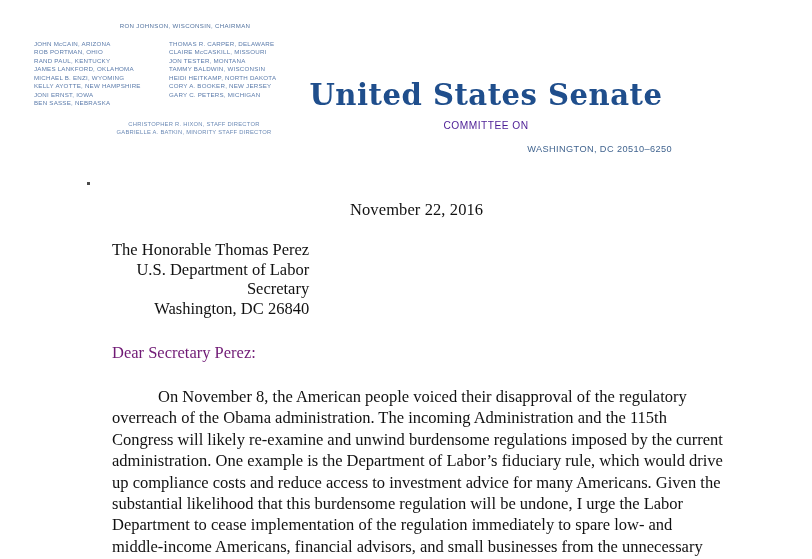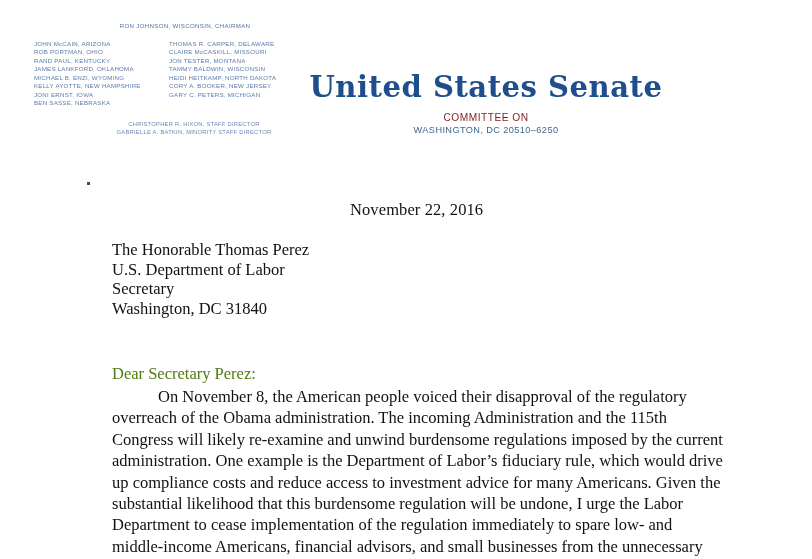--- a/index.html
+++ b/index.html
@@ -70,57 +70,59 @@
     line-height: 8.2px;
     letter-spacing: 0.25px;
     color: #6d8bb6;
     padding-left: 18px;
     white-space: nowrap;
   }
 
   .masthead {
     position: absolute;
     left: 300px;
-    top: 70px;
+    top: 78px;
     width: 372px;
     text-align: center;
   }
 
   .masthead-title {
     font-family: "DejaVu Serif", "Liberation Serif", serif;
     font-weight: 700;
     font-style: normal;
     font-size: 30px;
     line-height: 34px;
     color: #1f4e8c;
     letter-spacing: 0.5px;
     transform: scaleX(0.97);
   }
 
   .masthead-sub {
     font-family: "Liberation Sans", "DejaVu Sans", sans-serif;
-    color: #7f1d1d;
+    color: #4c1d95;
     margin-top: 7px;
   }
   .masthead-sub .line1 {
     font-size: 10.2px;
     letter-spacing: 0.5px;
     line-height: 14px;
   }
   .masthead-sub .line2 {
     font-size: 10.6px;
     letter-spacing: 0.3px;
     line-height: 14px;
     white-space: nowrap;
   }
   .masthead-city {
     font-family: "Liberation Sans", "DejaVu Sans", sans-serif;
     font-size: 9.2px;
     letter-spacing: 0.4px;
     color: #41648f;
+    margin-top: 11px;
+    text-align: right;
   }
 
   .speck {
     position: absolute;
     left: 87px;
     top: 182px;
     width: 3px;
     height: 3px;
     background: #2b2b2b;
     opacity: 0.85;
@@ -145,28 +147,28 @@
   }
 
   .address-block {
     position: absolute;
     left: 112px;
     top: 240px;
     font-size: 16.5px;
     line-height: 19.6px;
     color: #111;
   }
-  .address-block div { white-space: nowrap; }
+  .address-block div { white-space: nowrap; text-align: right; }
 
   .salutation {
     position: absolute;
     left: 112px;
-    top: 364px;
-    font-size: 16.5px;
-    color: #4d7c0f;
+    top: 343px;
+    font-size: 16.5px;
+    color: #701a75;
   }
 
   .body-copy {
     position: absolute;
     left: 112px;
     top: 386px;
     width: 612px;
     font-size: 16.5px;
     line-height: 21.4px;
     color: #111;
@@ -227,21 +229,21 @@
   <div class="speck"></div>
 
   <div class="letter">
 
     <div class="date-line">November 22, 2016</div>
 
     <div class="address-block">
       <div>The Honorable Thomas Perez</div>
       <div>U.S. Department of Labor</div>
       <div>Secretary</div>
-      <div>Washington, DC 31840</div>
+      <div>Washington, DC 26840</div>
     </div>
 
     <div class="salutation">Dear Secretary Perez:</div>
 
     <div class="body-copy">
       <p>On November 8, the American people voiced their disapproval of the regulatory overreach of the Obama administration. The incoming Administration and the 115th Congress will likely re-examine and unwind burdensome regulations imposed by the current administration.  One example is the Department of Labor’s fiduciary rule, which would drive up compliance costs and reduce access to investment advice for many Americans.  Given the substantial likelihood that this burdensome regulation will be undone, I urge the Labor Department to cease implementation of the regulation immediately to spare low- and middle-income Americans, financial advisors, and small businesses from the unnecessary and avoidable burdens that will drive up the costs of services and decrease access.</p>
     </div>
   </div>
 
 </div>

